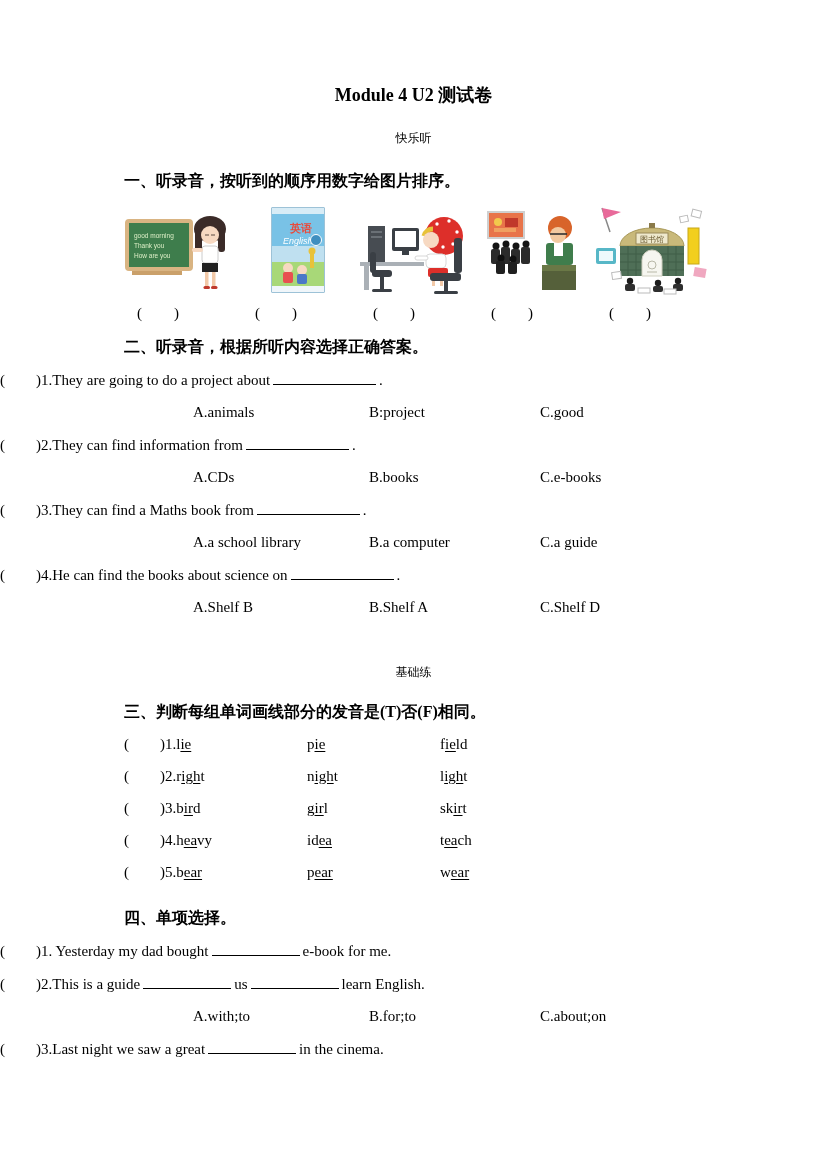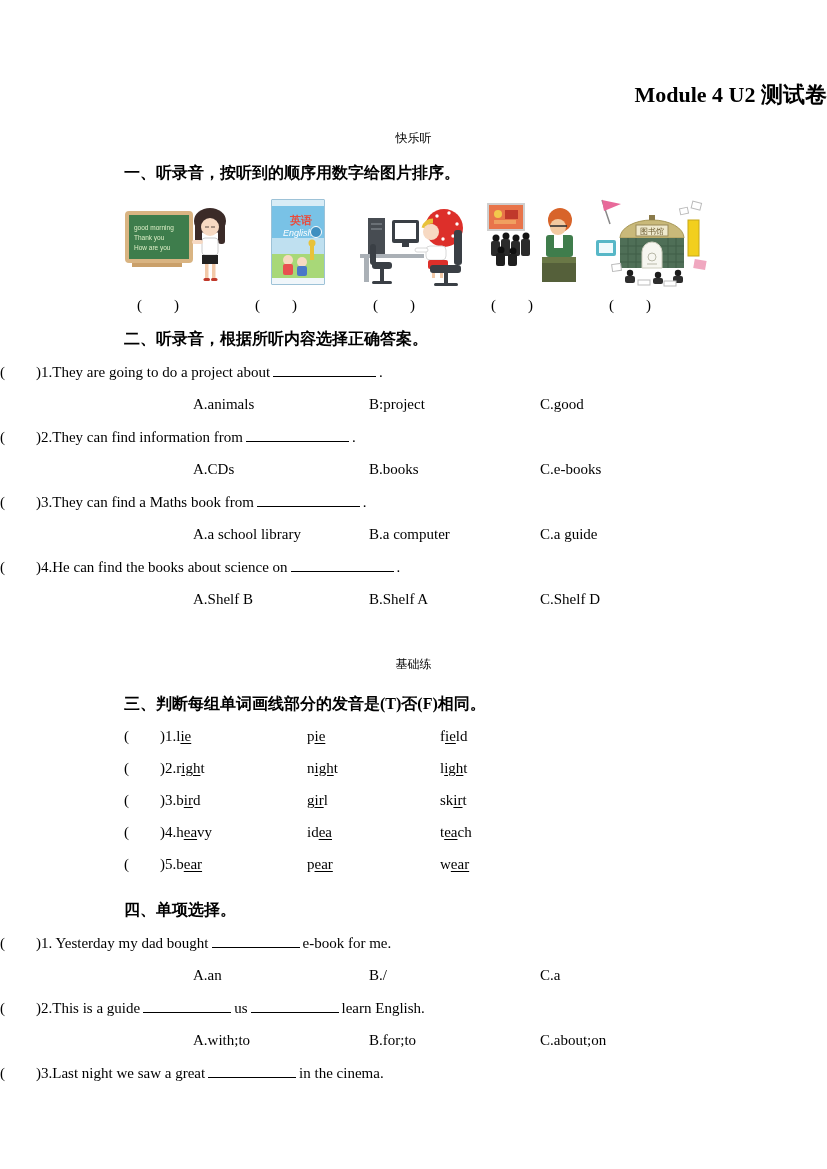--- a/index.html
+++ b/index.html
@@ -6,35 +6,35 @@
   .page{
     position:relative;
     width:827px;height:1169px;
     background:#ffffff;
     overflow:hidden;
     font-family:"Liberation Serif","DejaVu Serif",serif;
     color:#000;
   }
   .title{
     padding-top:82px;
-    text-align:right;
-    font-size:22px;
+    text-align:center;
+    font-size:18px;
     line-height:26px;
     font-weight:bold;
   }
   .center-label{
     text-align:center;
     font-size:12px;
     line-height:20px;
     margin-top:20px;
   }
   .center-label.basics{margin-top:44px;}
   .sec-heading{
     margin-left:124px;
-    margin-top:14px;
+    margin-top:22px;
     font-size:16px;
     line-height:22px;
     font-weight:bold;
   }
   .sec-heading.s2{margin-top:12px;}
   .sec-heading.s3{margin-top:19px;}
   .sec-heading.s4{margin-top:24px;}
   .img-row{
     margin-left:121px;
     margin-top:10px;
@@ -306,25 +306,20 @@
   </div>
   <div class="ph-row">
     <span class="lead">(</span><span class="ph-col1"><span>)5.</span><span class="word"><span>b</span><u>ear</u><span></span></span></span><span class="ph-col2"><span class="word"><span>p</span><u>ear</u><span></span></span></span><span class="ph-col3"><span class="word"><span>w</span><u>ear</u><span></span></span></span>
   </div>
 
   <div class="sec-heading s4">四、单项选择。</div>
 
   <div class="q-line">
     <span class="lead">(</span><span>)1. Yesterday my dad bought</span><span class="blank small"></span><span>e-book for me.</span>
   </div>
-  <div class="opts">
-    <span class="opt o1">A.an</span>
-    <span class="opt o2">B./</span>
-    <span class="opt o3">C.a</span>
-  </div>
 
   <div class="q-line">
     <span class="lead">(</span><span>)2.This is a guide</span><span class="blank small"></span><span>us</span><span class="blank small"></span><span>learn English.</span>
   </div>
   <div class="opts">
     <span class="opt o1">A.with;to</span>
     <span class="opt o2">B.for;to</span>
     <span class="opt o3">C.about;on</span>
   </div>
 

